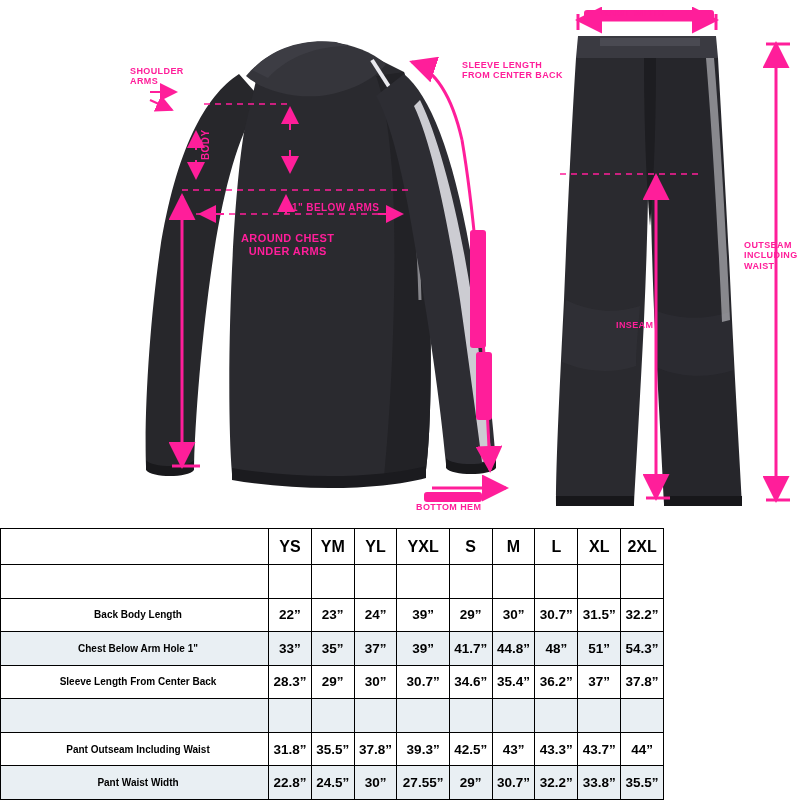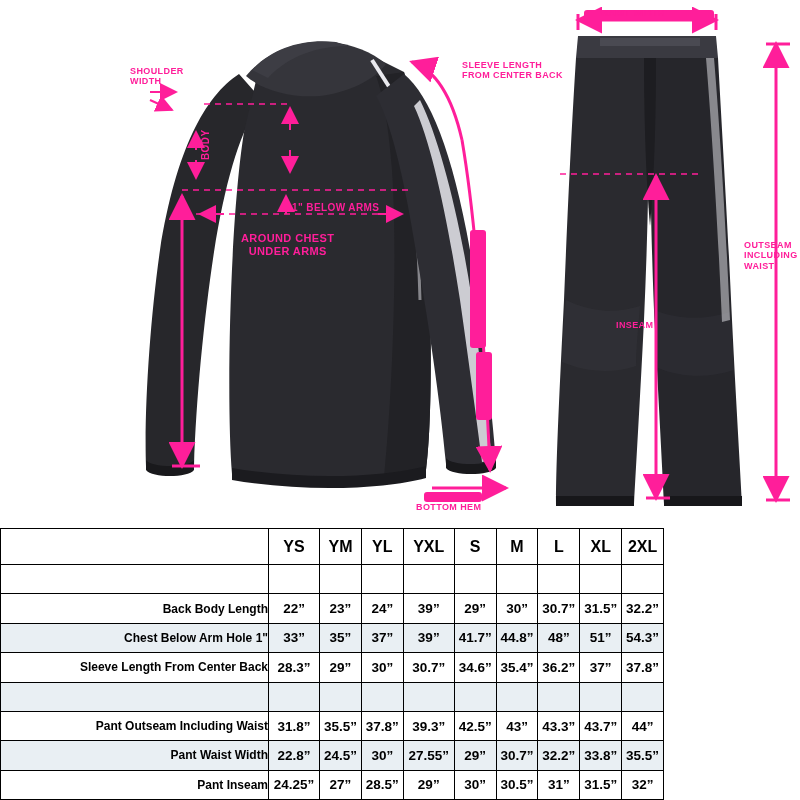--- a/index.html
+++ b/index.html
@@ -68,23 +68,23 @@
   }
   #size-table td, #size-table th {
     border: 1px solid #000;
     padding: 0;
     height: 25px;
     font-weight: bold;
     text-align: center;
     vertical-align: middle;
   }
   #size-table .rowlabel {
-    text-align: right;
+    text-align: center;
     padding-left: 7px;
-    font-size: 12px;
+    font-size: 10px;
     width: 268px;
   }
   #size-table thead td { font-size: 16px; height: 36px; }
   #size-table .hdr-blank { border-left: 1px solid #000; }
   .row-alt td { background: #e9eff3; }
   .spacer td { height: 16px; background: #ffffff; }
   .spacer td.rowlabel { background: #ffffff; }
 </style>
 </head>
 <body>
@@ -216,21 +216,21 @@
     <g stroke="#ff1e9a" stroke-width="3" fill="none">
       <path d="M656,176 L656,498" marker-start="url(#arS)" marker-end="url(#ar)"></path>
       <path d="M646,498 L670,498"></path>
     </g>
     <g stroke="#ff1e9a" stroke-width="1.6" fill="none" stroke-dasharray="6 5">
       <path d="M560,174 L700,174"></path>
     </g>
   </svg>
 
   <div class="anno small" style="left:130px; top:66px;">SHOULDER
-WIDTH</div>
+ARMS</div>
   <div class="anno rot" style="left:200px; top:160px;">BODY</div>
   <div class="anno" style="left:292px; top:202px;">1" BELOW ARMS</div>
   <div class="anno" style="left:241px; top:232px; font-size:11px; text-align:center;">AROUND CHEST
 UNDER ARMS</div>
   <div class="anno small" style="left:462px; top:60px;">SLEEVE LENGTH
 FROM CENTER BACK</div>
   <div class="anno small" style="left:416px; top:502px;">BOTTOM HEM</div>
   <div class="anno small" style="left:600px; top:8px;">WAIST WIDTH</div>
   <div class="anno small" style="left:744px; top:240px;">OUTSEAM
 INCLUDING
@@ -334,26 +334,14 @@
       <td>22.8”</td>
       <td>24.5”</td>
       <td>30”</td>
       <td>27.55”</td>
       <td>29”</td>
       <td>30.7”</td>
       <td>32.2”</td>
       <td>33.8”</td>
       <td>35.5”</td>
     </tr>
-    <tr>
-      <td class="rowlabel">Pant Inseam</td>
-      <td>24.25”</td>
-      <td>27”</td>
-      <td>28.5”</td>
-      <td>29”</td>
-      <td>30”</td>
-      <td>30.5”</td>
-      <td>31”</td>
-      <td>31.5”</td>
-      <td>32”</td>
-    </tr>
   </tbody>
 </table>
 
 </body></html>

